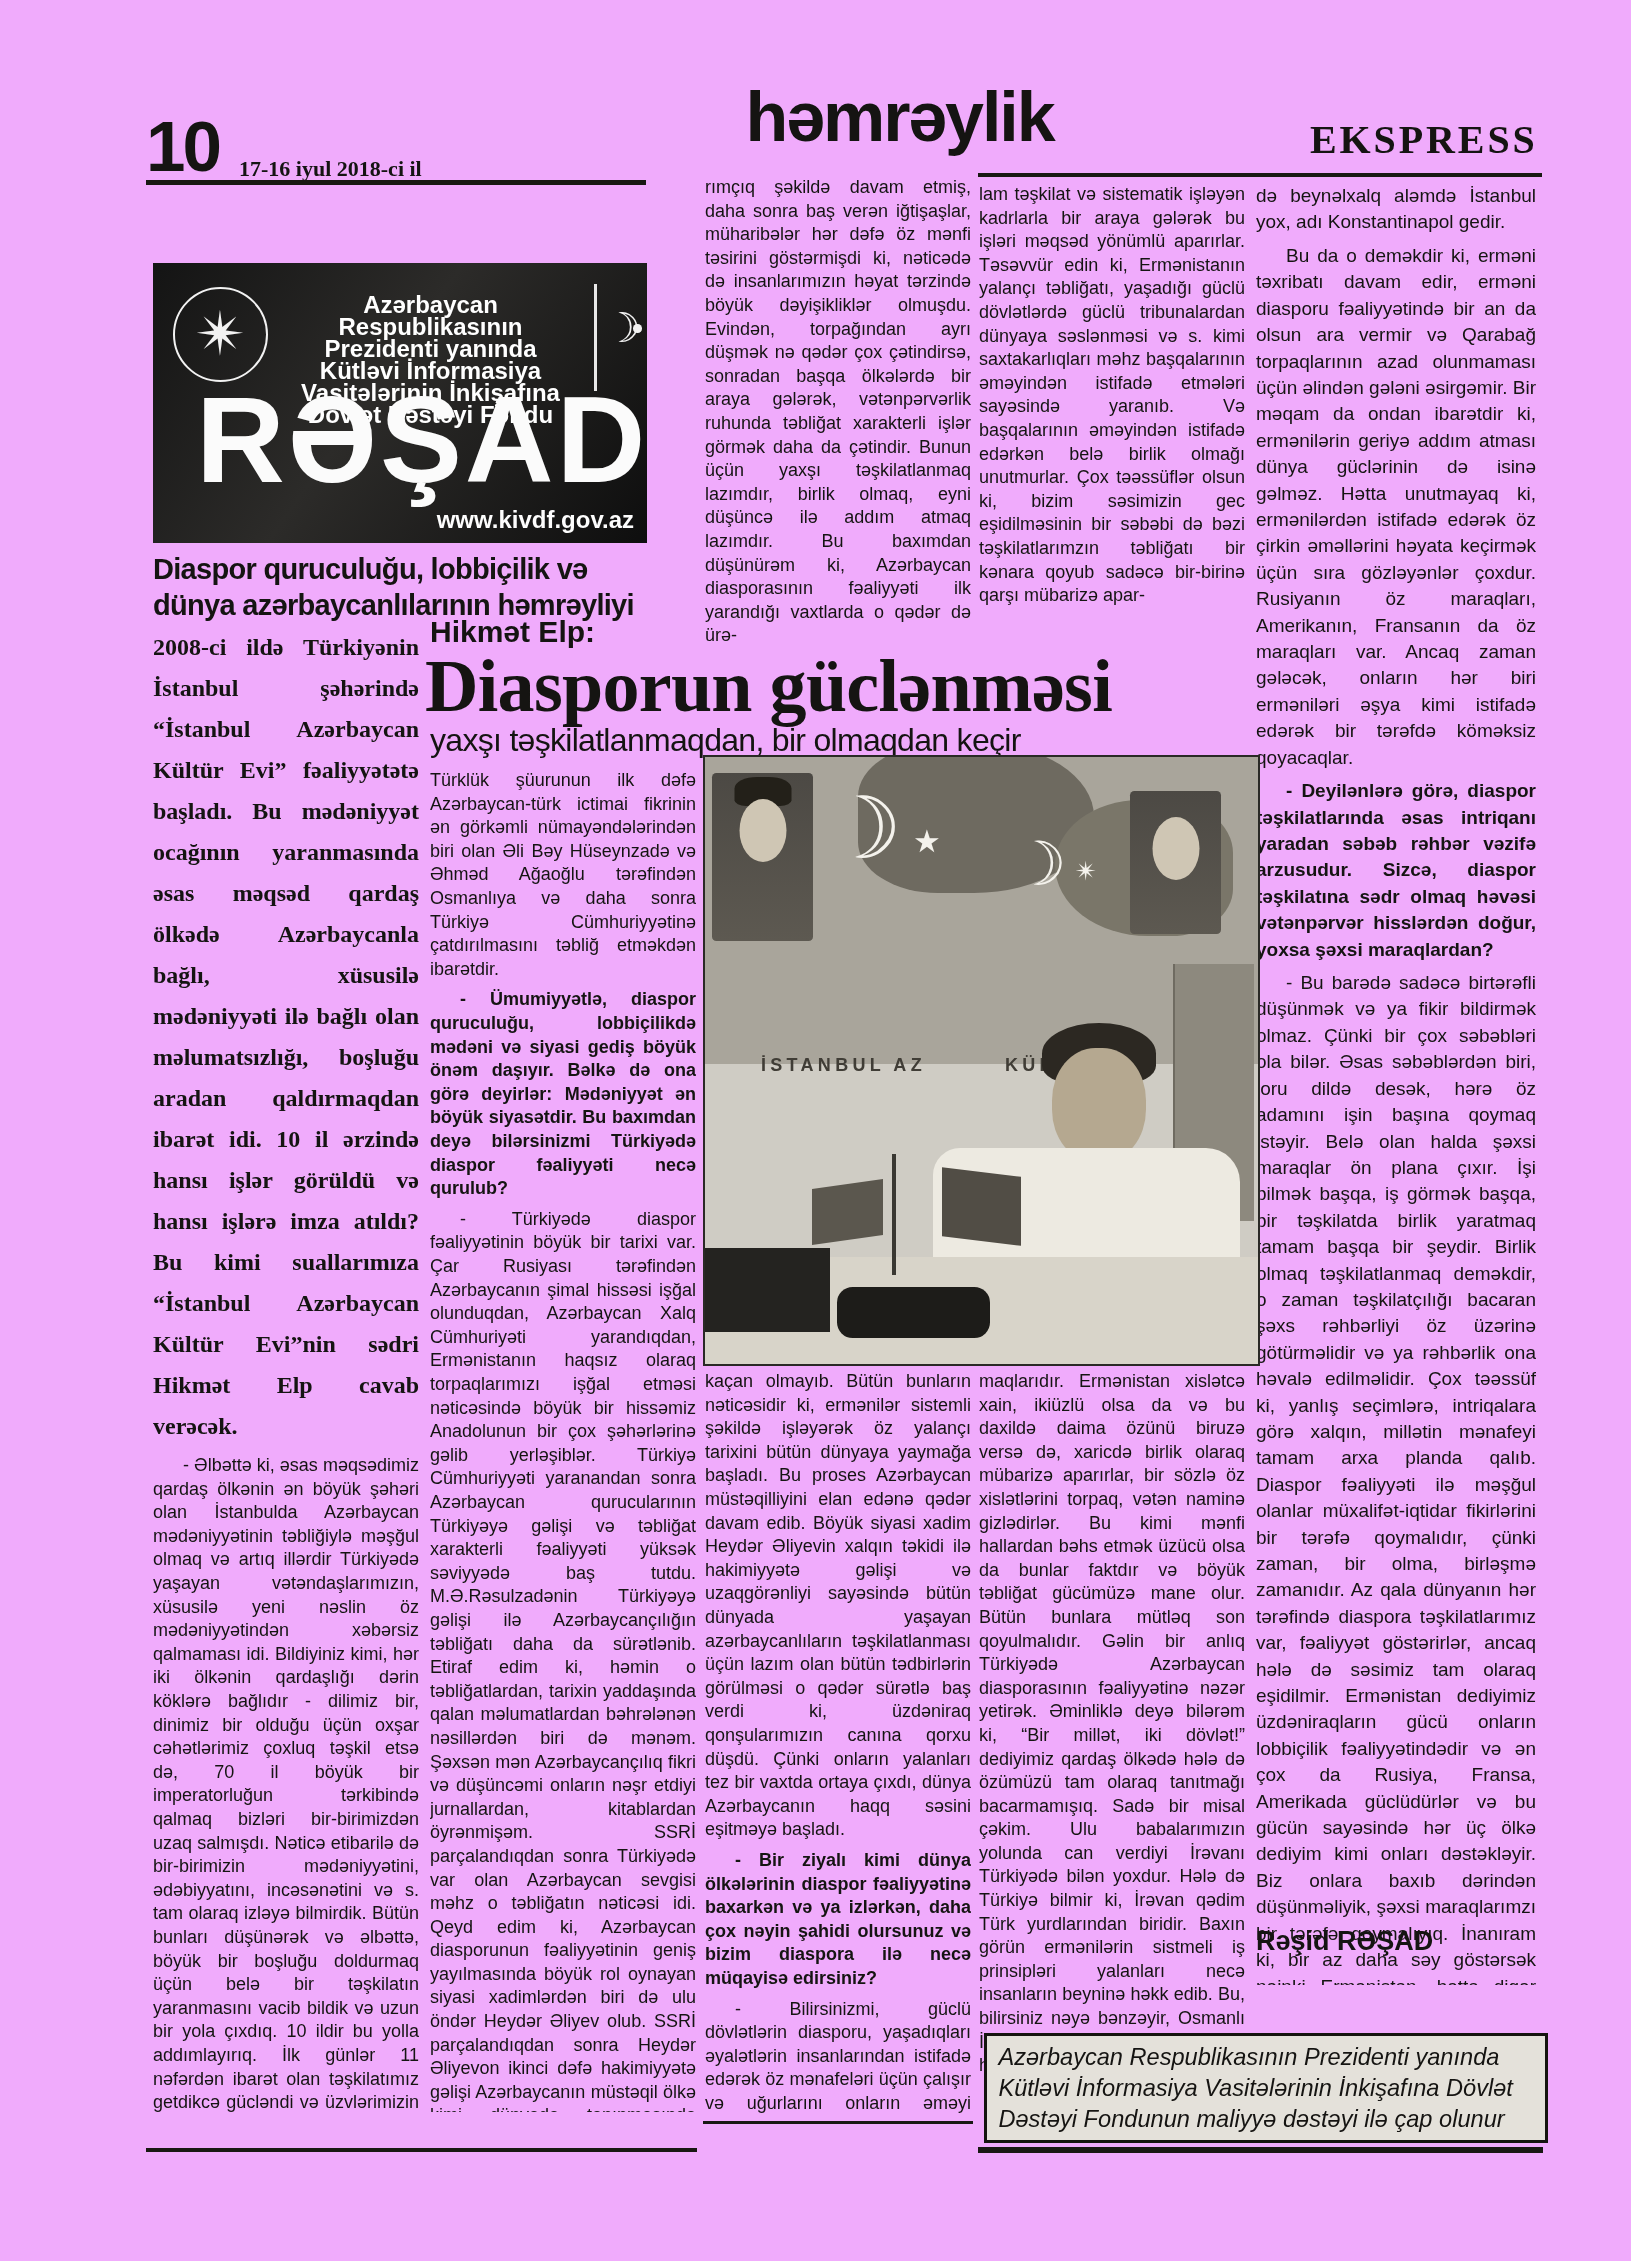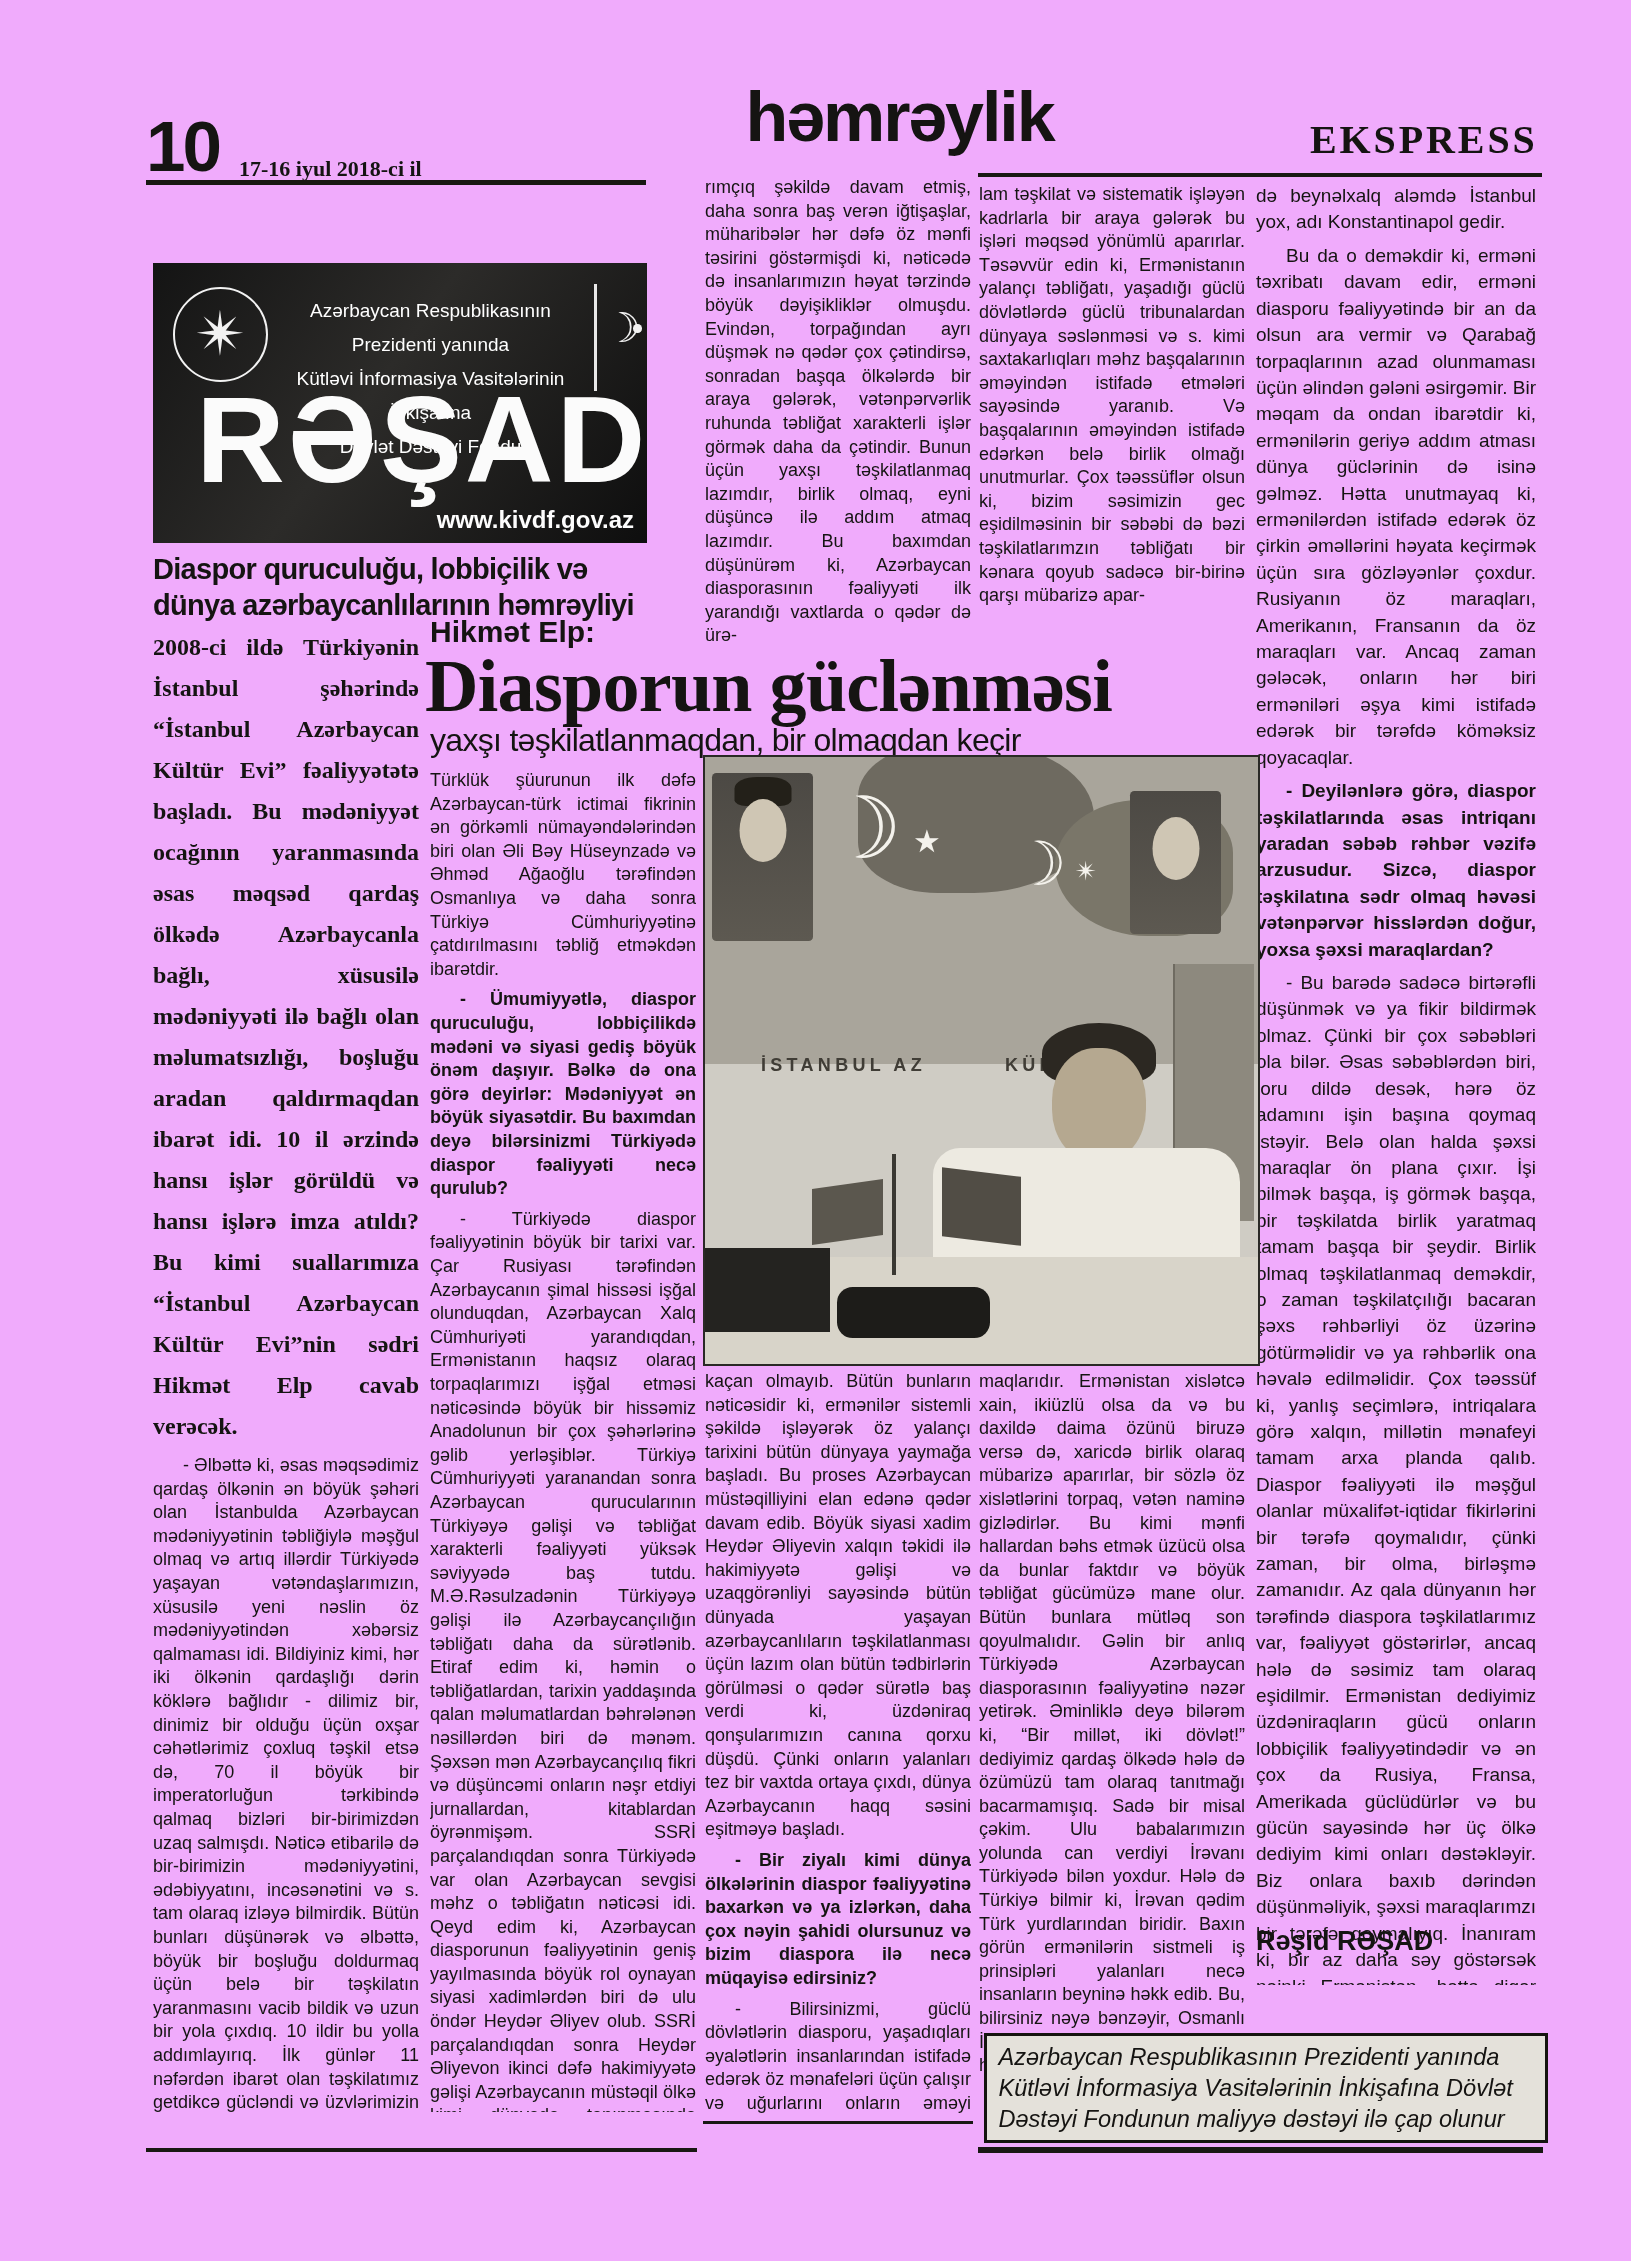--- a/index.html
+++ b/index.html
@@ -11,21 +11,21 @@
   .page-number{left:146px;top:106px;font-size:71px;font-weight:800;letter-spacing:-2.9px;}
   .issue-date{left:239px;top:156px;font-family:"Liberation Serif",serif;font-size:22px;font-weight:700;}
   .section-title{left:657px;top:77px;width:485px;text-align:center;font-size:70px;font-weight:700;letter-spacing:-2.1px;}
   .paper-name{left:1310px;top:116px;font-family:"Liberation Serif",serif;font-size:40px;font-weight:700;letter-spacing:2.9px;}
   .rule{background:#191813;}
 
   
   .banner{left:153px;top:263px;width:494px;height:280px;background:linear-gradient(125deg,#141414 0%,#2c2b29 45%,#0e0e0e 100%);color:#fff;overflow:hidden;}
   .emblem{position:absolute;left:20px;top:24px;width:91px;height:91px;border:2.9px solid #f2f2f2;border-radius:50%;display:flex;align-items:center;justify-content:center;}
   .emblem span{font-size:61px;line-height:61px;color:#f2f2f2;}
-  .banner-org{position:absolute;left:125px;top:31px;width:305px;text-align:center;font-size:19px;font-weight:400;line-height:34px;}
+  .banner-org{position:absolute;left:125px;top:31px;width:305px;text-align:center;font-size:24px;font-weight:700;line-height:22px;}
   .banner-divider{position:absolute;left:441px;top:21.4px;width:2.9px;height:107px;background:#e9e9e9;}
   .banner-crescent{position:absolute;left:451px;top:41px;font-size:41px;color:#f2f2f2;transform:scaleX(-1);}
   .banner-crescent-dot{position:absolute;left:480px;top:61px;width:8.6px;height:8.6px;border-radius:50%;background:#f2f2f2;}
   .banner-logo{position:absolute;left:43px;top:106px;width:414px;text-align:center;font-size:123px;font-weight:800;letter-spacing:2.9px;color:#fbfbfb;}
   .banner-site{position:absolute;right:13px;bottom:8.6px;font-size:24px;font-weight:700;color:#fdfdfd;}
 
   .banner-caption{left:153px;top:551px;width:500px;font-size:29px;line-height:36px;font-weight:700;letter-spacing:-0.7px;}
 
   
   .kicker{left:430px;top:615px;font-size:30px;font-weight:700;}

